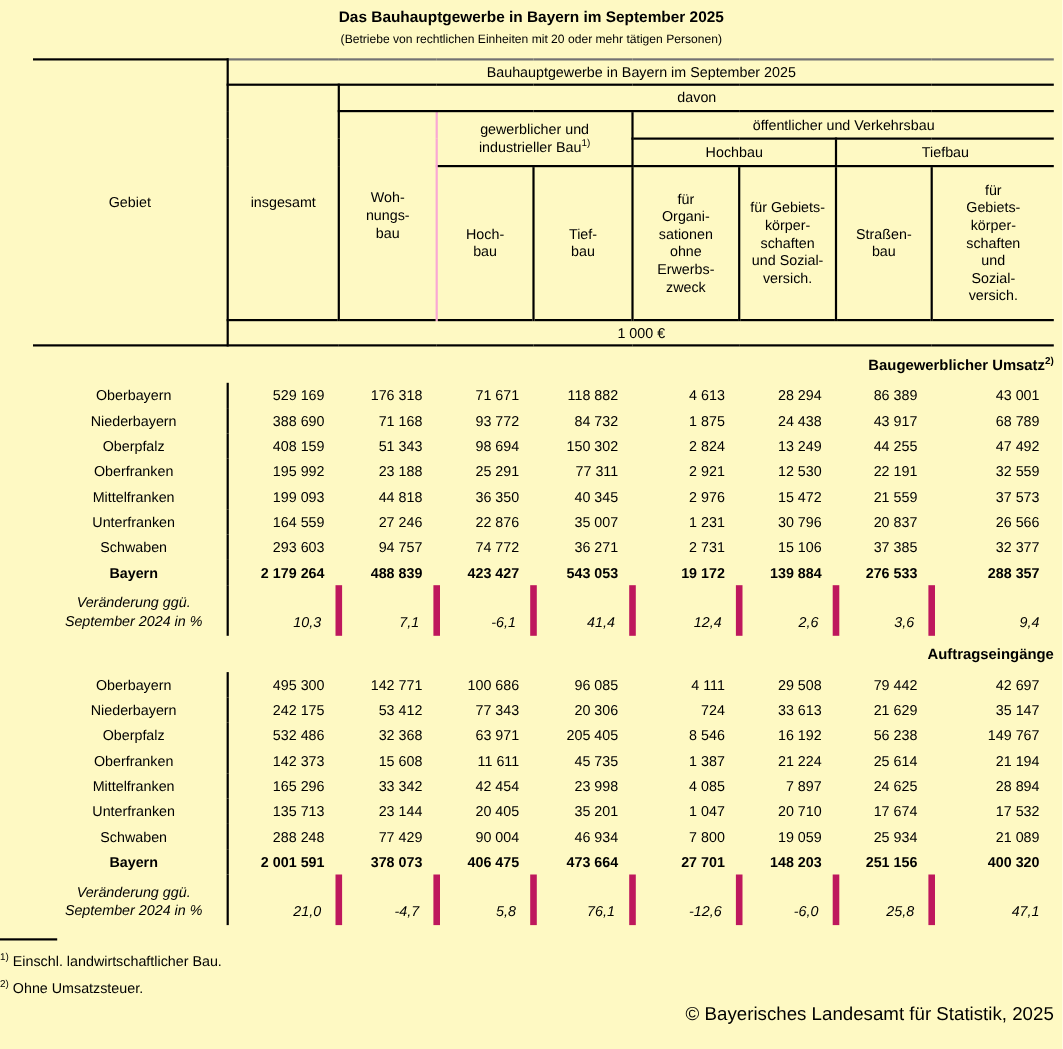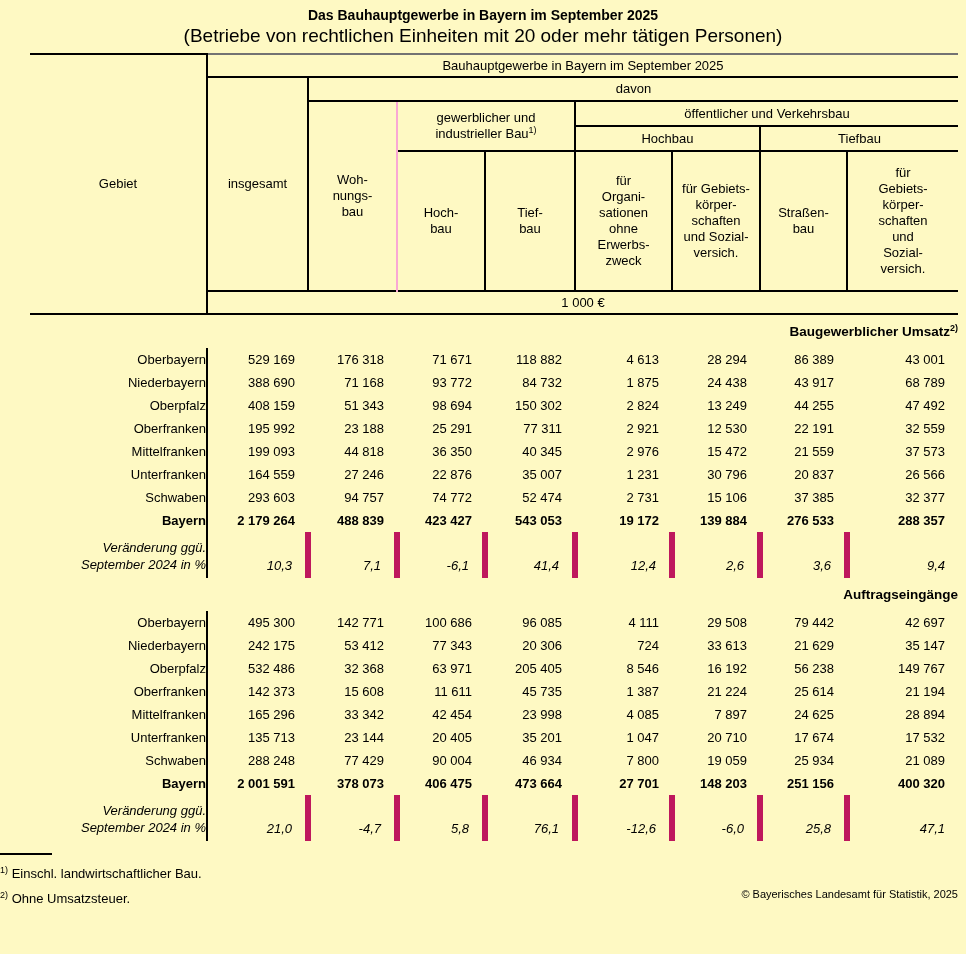--- a/index.html
+++ b/index.html
@@ -5,21 +5,21 @@
   * { box-sizing: border-box; }
   html, body { margin: 0; padding: 0; background: #ffffff; }
   .sheet {
     width: 966px; height: 954px; position: relative;
     background: #fef9c3; color: #000000;
     font-family: "Liberation Sans", sans-serif;
     overflow: hidden;
   }
   .titleblock { text-align: center; padding-top: 5px; }
   .title { font-size: 14px; font-weight: bold; line-height: 20px; }
-  .subtitle { font-size: 19px; line-height: 22px; }
+  .subtitle { font-size: 11px; line-height: 22px; }
 
   table.stat {
     border-collapse: collapse; table-layout: fixed;
     width: 928px; margin-left: 30px; margin-top: 6px;
     font-size: 13px;
   }
   th, td { padding: 0; font-weight: normal; }
   thead th {
     text-align: center; vertical-align: middle;
     white-space: pre-line; line-height: 16px; font-size: 13px;
@@ -42,37 +42,37 @@
 
   sup { font-size: 9px; line-height: 0; }
 
   tbody td { font-size: 13px; }
   td.section-title-cell {
     text-align: right; font-weight: bold;
     padding-top: 9px; padding-bottom: 9px; font-size: 13.5px;
   }
   tbody tr.data-row { height: 23px; }
   td.gebiet-cell {
-    border-right: 2px solid #000; text-align: right; padding-left: 7px;
+    border-right: 2px solid #000; text-align: center; padding-left: 7px;
     vertical-align: middle;
     margin-left: 12px;
   }
   td.num-cell { text-align: right; padding-right: 13px; vertical-align: middle; }
   tr.bold-row td { font-weight: bold; }
   tr.change-row { height: 46px; }
   tr.change-row td { font-style: italic; vertical-align: bottom; padding-bottom: 5px; }
   td.change-label { line-height: 17px; white-space: pre-line; }
   tr.change-row td.num-cell.barred { border-left: 6px solid #be185d; }
 
   .footnote-block { margin-top: 12px; }
   .footnote-divider { width: 52px; border-top: 2px solid #000; margin-bottom: 6px; }
   .footnote { font-size: 13px; line-height: 25px; }
   .copyright {
-    position: absolute; right: 8px; top: 888px;
-    font-size: 11px;
+    position: absolute; right: 8px; top: 912px;
+    font-size: 17px;
   }
 </style>
 </head>
 <body>
 
 <div class="sheet">
 
   <div class="titleblock">
     <div class="title">Das Bauhauptgewerbe in Bayern im September 2025</div>
     <div class="subtitle">(Betriebe von rechtlichen Einheiten mit 20 oder mehr tätigen Personen)</div>
@@ -209,21 +209,21 @@
           <td class="num-cell">1 231</td>
           <td class="num-cell">30 796</td>
           <td class="num-cell">20 837</td>
           <td class="num-cell">26 566</td>
         </tr>
         <tr class="data-row">
           <td class="gebiet-cell">Schwaben</td>
           <td class="num-cell">293 603</td>
           <td class="num-cell">94 757</td>
           <td class="num-cell">74 772</td>
-          <td class="num-cell">52 474</td>
+          <td class="num-cell">36 271</td>
           <td class="num-cell">2 731</td>
           <td class="num-cell">15 106</td>
           <td class="num-cell">37 385</td>
           <td class="num-cell">32 377</td>
         </tr>
         <tr class="data-row bold-row">
           <td class="gebiet-cell">Bayern</td>
           <td class="num-cell">2 179 264</td>
           <td class="num-cell">488 839</td>
           <td class="num-cell">423 427</td>

